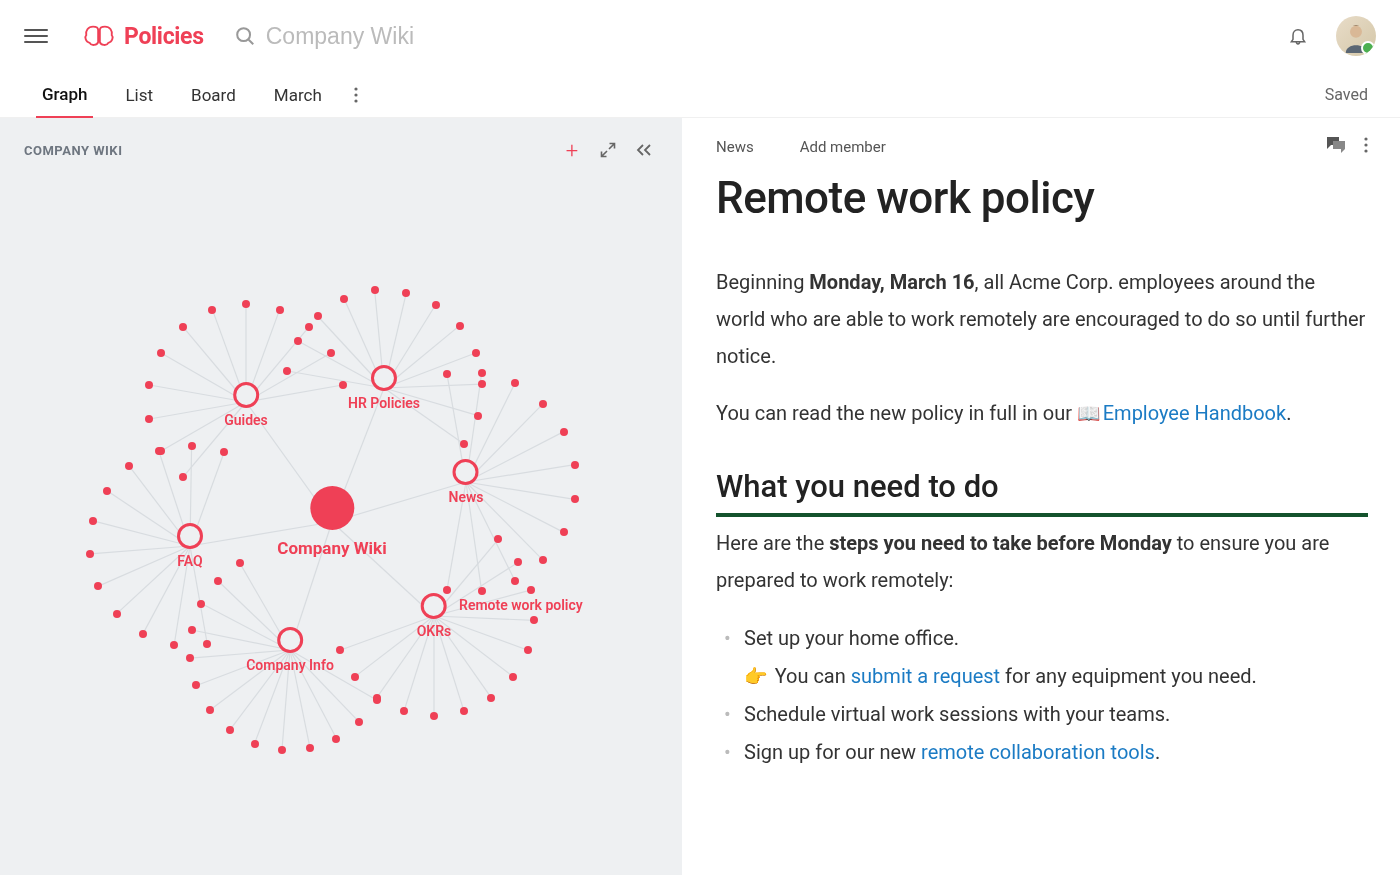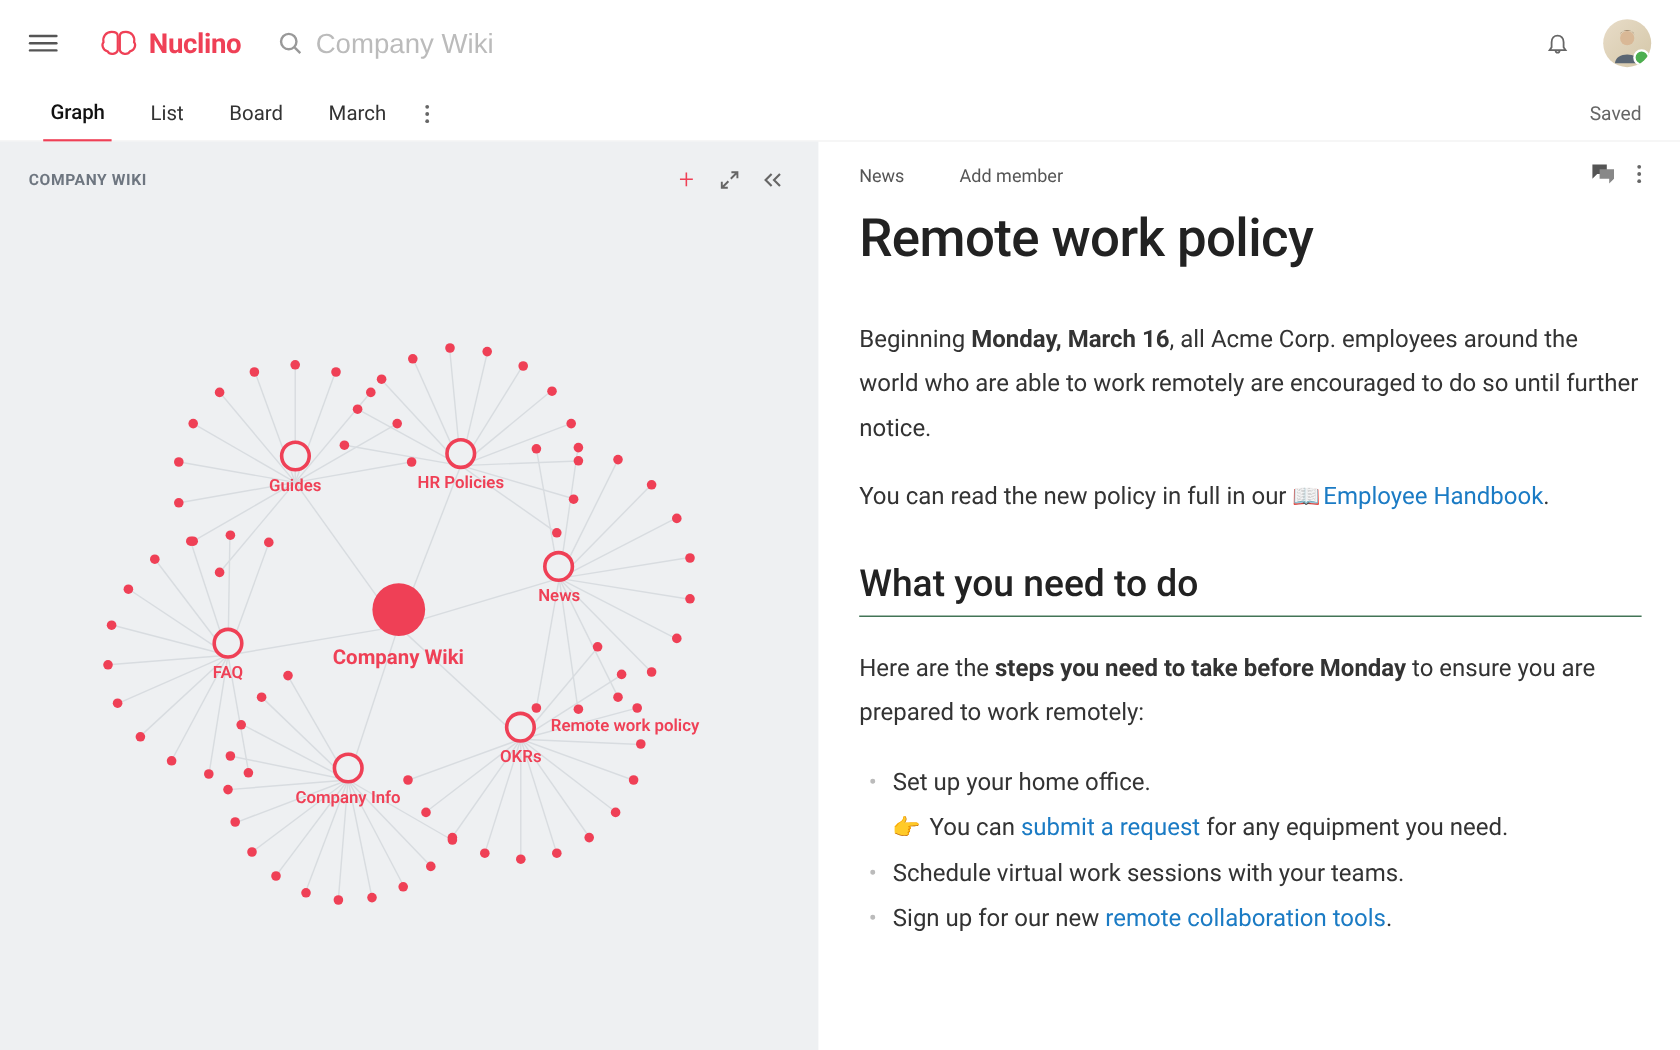--- a/index.html
+++ b/index.html
@@ -266,23 +266,23 @@
 .doc-link {
   color: #1b7bc4;
   text-decoration: none;
   cursor: pointer;
 }
 .doc-h2 {
   font-size: 31px;
   font-weight: 500;
   color: #222;
   margin-top: 36px;
-  margin-bottom: 24px;
+  margin-bottom: 8px;
   padding-bottom: 8px;
-  border-bottom: 1px solid #14532d;
+  border-bottom: 4px solid #14532d;
 }
 .doc-list {
   list-style: none;
   margin-top: 6px;
 }
 .doc-list li {
   font-size: 20px;
   line-height: 1.9;
   color: #333;
   padding-left: 28px;
@@ -309,21 +309,21 @@
       <span></span>
       <span></span>
   </div>
   <div class="logo">
     <span class="logo-brain">
       <svg viewBox="0 0 40 30" width="34" height="26">
         <path d="M13 4 C7 4 4 9 5 14 C3 16 4 22 9 23 C11 27 18 26 19 22 L19 8 C19 5 16 4 13 4 Z" fill="none" stroke="#ef4056" stroke-width="2.2"></path>
         <path d="M27 4 C33 4 36 9 35 14 C37 16 36 22 31 23 C29 27 22 26 21 22 L21 8 C21 5 24 4 27 4 Z" fill="none" stroke="#ef4056" stroke-width="2.2"></path>
       </svg>
     </span>
-    <span class="logo-text">Nuclino</span>
+    <span class="logo-text">Policies</span>
   </div>
   <div class="search-wrap">
     <span class="search-icon">
       <svg viewBox="0 0 24 24" width="22" height="22" fill="none" stroke="currentColor" stroke-width="2.2">
         <circle cx="10.5" cy="10.5" r="7"></circle>
           <line x1="21" y1="21" x2="16" y2="16"></line>
       </svg>
     </span>
     <input class="search-input" placeholder="Company Wiki" style="">
   </div>
@@ -538,21 +538,21 @@
         <div class="leaf-dot" style="left: 93.2051px; top: 346.885px;"></div>
         <div class="leaf-dot" style="left: 106.743px; top: 316.608px;"></div>
         <div class="leaf-dot" style="left: 129.439px; top: 292.424px;"></div>
         <div class="leaf-dot" style="left: 158.797px; top: 276.993px;"></div>
         <div class="leaf-dot" style="left: 191.587px; top: 272.013px;"></div>
         <div class="leaf-dot" style="left: 224.202px; top: 278.031px;"></div>
         <div class="graph-node" style="left: 332px; top: 348px;">
           <div class="node-circle filled" style="width: 44px; height: 44px;"></div>
           <div class="node-label big">Company Wiki</div>
         </div>
-        <div class="graph-node" style="left: 246px; top: 216px;">
+        <div class="graph-node" style="left: 246px; top: 231px;">
           <div class="node-circle ring" style="width: 26px; height: 26px;"></div>
           <div class="node-label">Guides</div>
         </div>
         <div class="graph-node" style="left: 384px; top: 214px;">
           <div class="node-circle ring" style="width: 26px; height: 26px;"></div>
           <div class="node-label">HR Policies</div>
         </div>
         <div class="graph-node" style="left: 466px; top: 308px;">
           <div class="node-circle ring" style="width: 26px; height: 26px;"></div>
           <div class="node-label">News</div>

